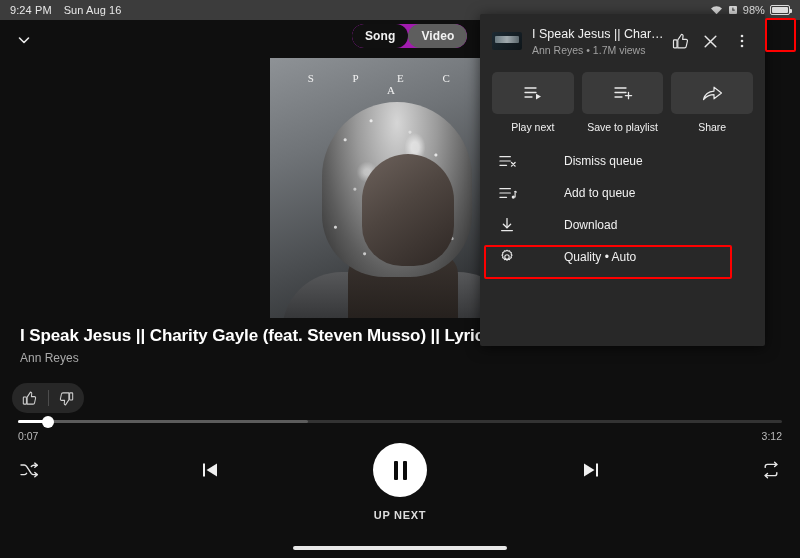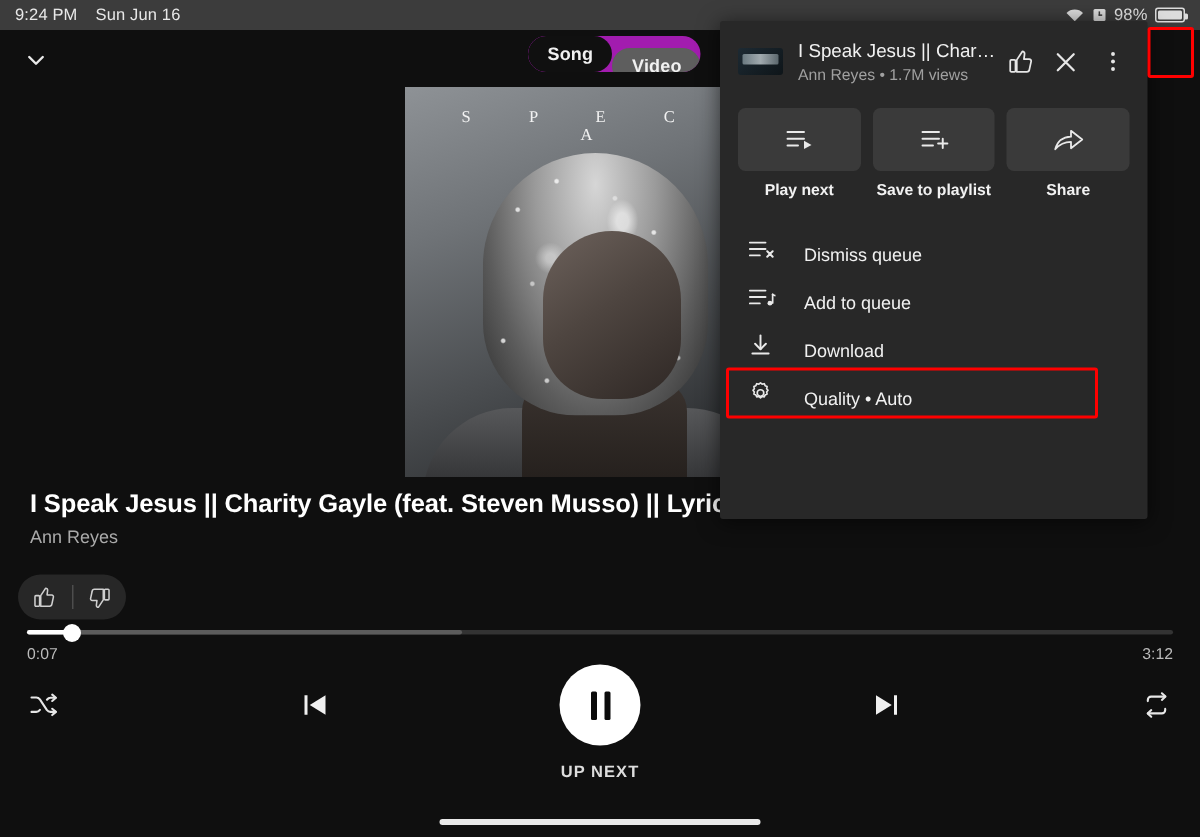--- a/index.html
+++ b/index.html
@@ -53,21 +53,21 @@
   #collapse-btn {
     width: 40px; height: 40px; margin-left: 4px;
     display: flex; align-items: center; justify-content: center;
     cursor: pointer;
   }
   #song-video-toggle {
     position: absolute; left: 352px; top: 24px;
     height: 24px;
     background: #a21caf;
     border-radius: 12px;
-    display: flex; align-items: center;
+    display: flex; align-items: flex-end;
     padding: 0;
     overflow: hidden;
   }
   .sv-seg {
     height: 24px; display: flex; align-items: center; justify-content: center;
     font-size: 12px; font-weight: 600; color: #f1f1f1;
     padding: 0 13px; border-radius: 12px; cursor: pointer;
     letter-spacing: .1px;
   }
   .sv-seg.active { background: #101010; }
@@ -253,27 +253,27 @@
   #menu-actions {
     display: flex; gap: 8px; padding: 4px 12px 6px 12px;
   }
   .action-cell { width: 82px; cursor: pointer; }
   .action-tile {
     height: 42px; background: #3a3a3a; border-radius: 5px;
     display: flex; align-items: center; justify-content: center;
   }
   .action-label {
     margin-top: 7px; text-align: center; color: #f1f1f1;
-    font-size: 10.5px; white-space: nowrap; font-weight: bold;
+    font-size: 10.5px; white-space: nowrap;
   }
 
   #menu-list { padding-top: 6px; }
   .menu-row {
-    display: flex; align-items: flex-end; height: 32px;
-    padding-left: 16px; cursor: pointer; position: relative;
+    display: flex; align-items: center; height: 32px;
+    padding-left: 16px; cursor: pointer; position: relative; gap: 28px;
   }
   .menu-row .mi-icon {
     width: 22px; height: 22px; margin-right: 18px; flex: 0 0 auto;
     display: flex; align-items: center; justify-content: center;
   }
   .menu-row .mi-label { color: #f1f1f1; font-size: 12px; }
 
   
   .hl-box {
     position: absolute; border: 2px solid #f00; pointer-events: none;
@@ -285,21 +285,21 @@
   svg { display: block; }
 </style>
 </head>
 <body>
 
 <div id="screen">
 
   <div id="statusbar">
     <div class="sb-left">
       <span>9:24 PM</span>
-      <span>Sun Jun 16</span>
+      <span>Sun Aug 16</span>
     </div>
     <div class="sb-right">
       <span class="sb-icon">
         <svg width="13" height="10" viewBox="0 0 13 10">
           <path d="M6.5 9.2 L1 3.6 A7.8 7.8 0 0 1 12 3.6 Z" fill="#dcdcdc"></path>
         </svg>
       </span>
       <span class="sb-icon">
         <svg width="10" height="10" viewBox="0 0 10 10">
           <rect x="1" y="1" width="8" height="8" rx="1" fill="#dcdcdc"></rect>

